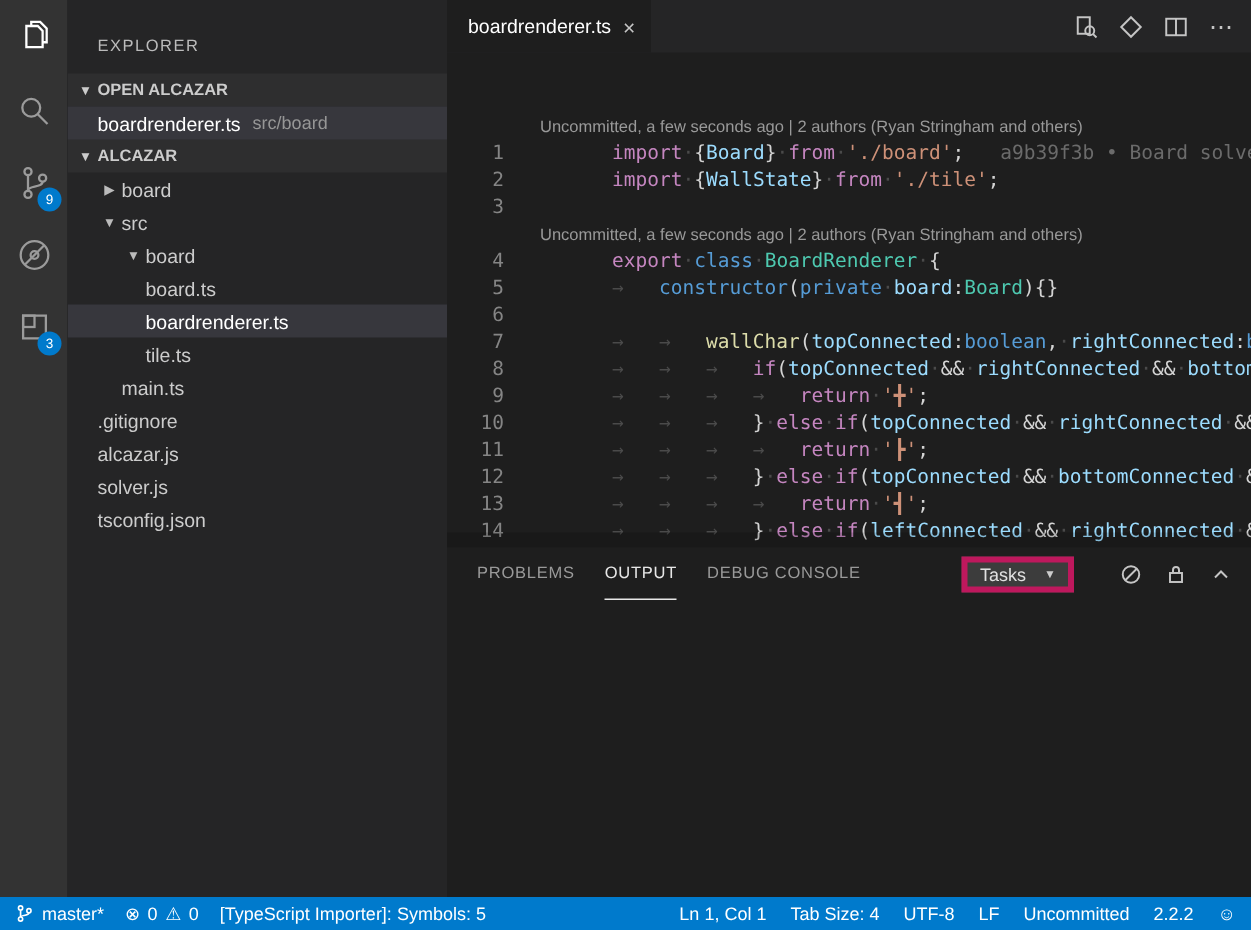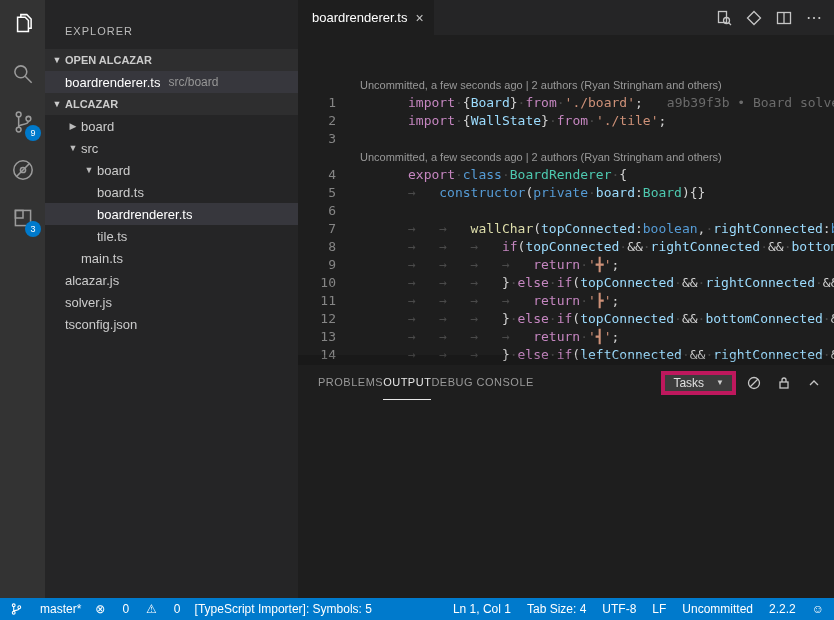--- a/index.html
+++ b/index.html
@@ -53,36 +53,36 @@
     display:flex; align-items:center; cursor:pointer; }
   .blame { color:#6b6b6b; margin-left:24px; }
   .tok-k { color:#c586c0; } .tok-d { color:#569cd6; } .tok-t { color:#4ec9b0; }
   .tok-v { color:#9cdcfe; } .tok-f { color:#dcdcaa; } .tok-p { color:#d4d4d4; }
   .tok-s { color:#ce9178; } .tok-w { color:#4a4a4a; }
   .tok-tab { color:#4a4a4a; display:inline-block; width:4ch; }
   .hscroll { position:absolute; left:0; bottom:0; height:10px; width:100%; background:rgba(0,0,0,0.15); }
 
   
   .panel { flex:1; min-height:0; display:flex; flex-direction:column; background:#1e1e1e; }
-  .panel-header { height:35px; flex:none; display:flex; align-items:center; padding:0 12px 0 20px; }
+  .panel-header { height:35px; flex:none; display:flex; align-items:center; padding:0 12px 0 20px; gap:20px; }
   .panel-tab { font-size:11px; letter-spacing:0.5px; color:#999999; height:35px; display:flex; align-items:center;
     border-bottom:1px solid transparent; cursor:pointer; }
   .panel-tab.active { color:#e7e7e7; border-bottom-color:#e7e7e7; }
   .panel-spacer { flex:1; }
   .tasks-select { display:flex; align-items:center; gap:12px; background:#3c3c3c; border:4px solid #be185d;
     color:#e0e0e0; font-size:12px; padding:1px 8px; cursor:pointer; }
   .tasks-caret { font-size:8px; color:#cccccc; }
   .panel-icons { display:flex; align-items:center; gap:14px; margin-left:10px; }
   .panel-icons svg { stroke:#c5c5c5; fill:none; stroke-width:1.3; cursor:pointer; }
   .panel-body { flex:1; }
 
   
   .statusbar { height:22px; flex:none; background:#007acc; color:#ffffff; display:flex; align-items:center;
     font-size:12px; padding:0 10px; gap:14px; }
-  .sb-item { display:flex; align-items:center; gap:17px; cursor:pointer; white-space:nowrap;text-align:right; }
+  .sb-item { display:flex; align-items:center; gap:5px; cursor:pointer; white-space:nowrap;text-align:right; }
   .sb-item svg { stroke:#ffffff; fill:none; stroke-width:1.2; }
   .sb-right { margin-left:auto; display:flex; align-items:center; gap:16px; }
   .sb-glyph { font-size:12px; }
 </style>
 </head>
 <body>
 
 <div class="root">
   <div class="main">
 
@@ -156,20 +156,23 @@
             <span>board.ts</span>
           </div>
           <div class="tree-item selected" style="padding-left: 52px;">
             <span>boardrenderer.ts</span>
           </div>
           <div class="tree-item" style="padding-left: 52px;">
             <span>tile.ts</span>
           </div>
           <div class="tree-item" style="padding-left: 36px;">
             <span>main.ts</span>
+          </div>
+          <div class="tree-item" style="padding-left: 20px;">
+            <span>.gitignore</span>
           </div>
           <div class="tree-item" style="padding-left: 20px;">
             <span>alcazar.js</span>
           </div>
           <div class="tree-item" style="padding-left: 20px;">
             <span>solver.js</span>
           </div>
           <div class="tree-item" style="padding-left: 20px;">
             <span>tsconfig.json</span>
           </div>

